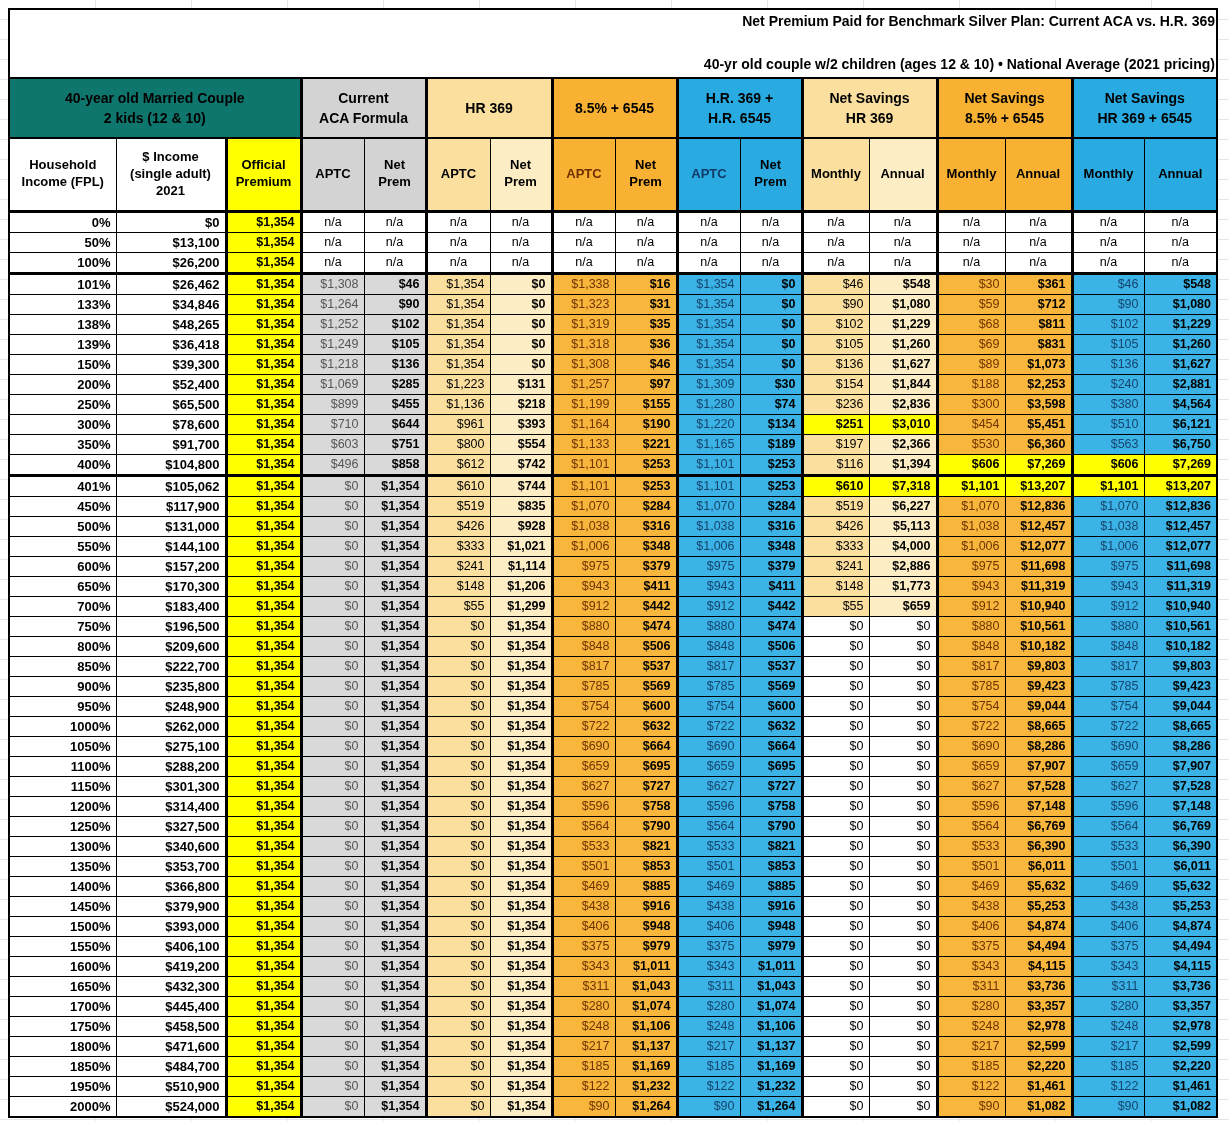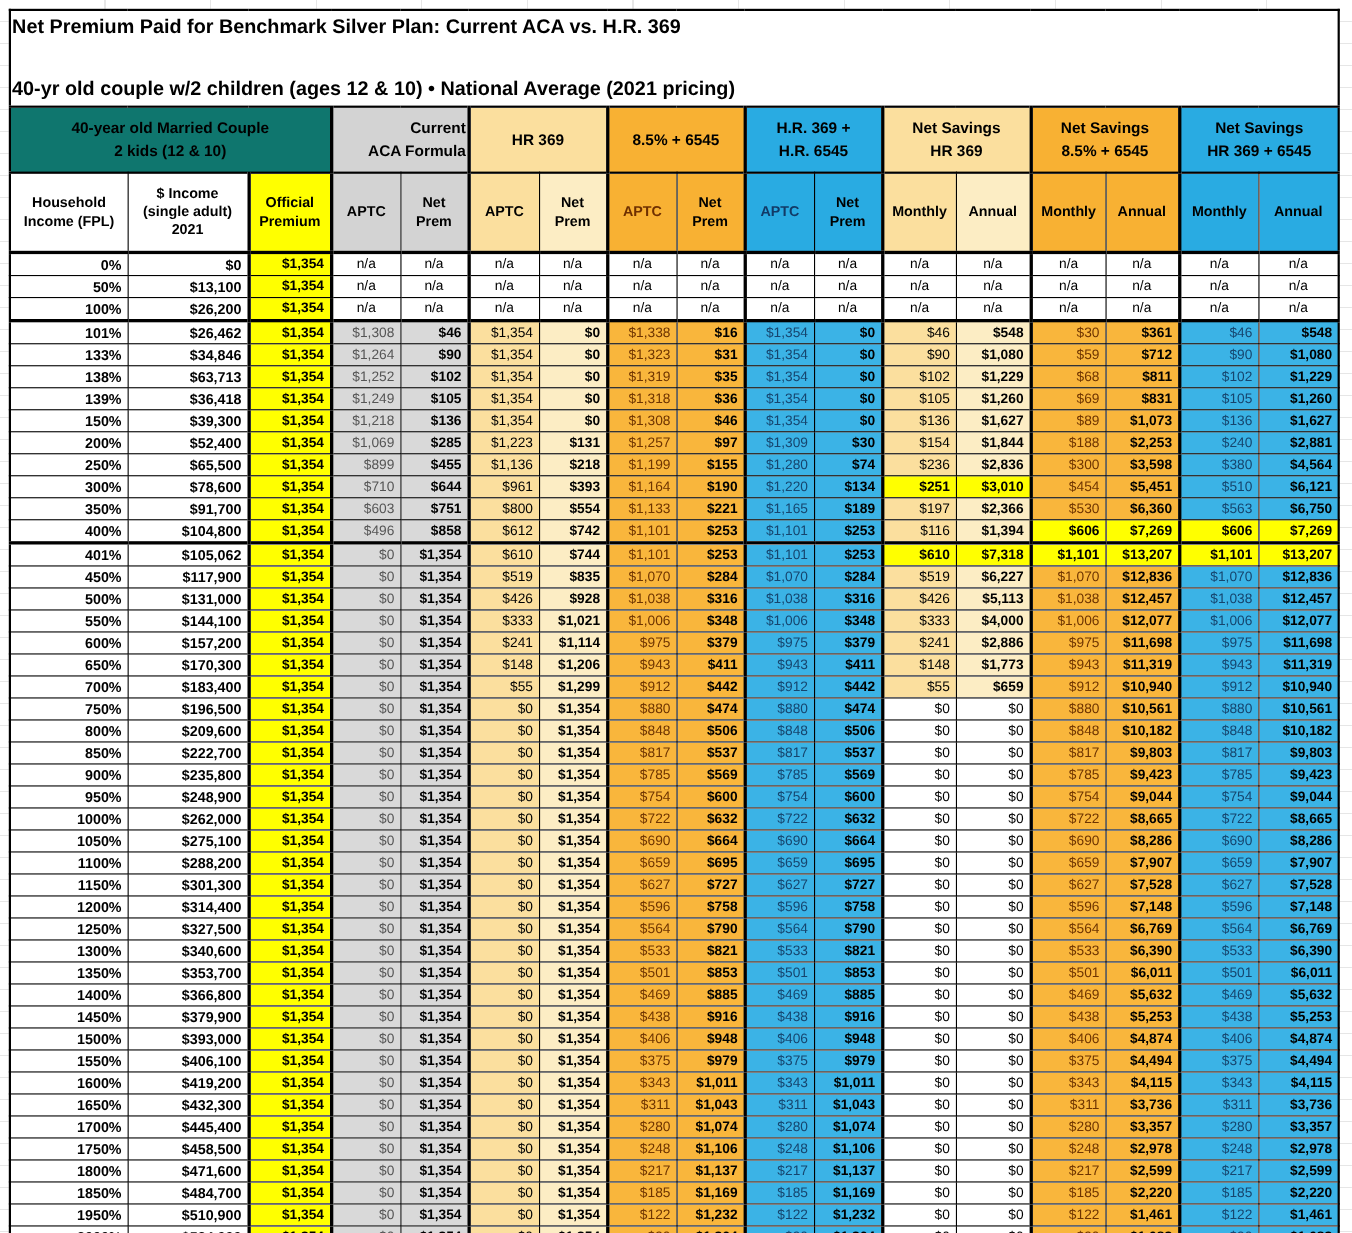--- a/index.html
+++ b/index.html
@@ -3,21 +3,21 @@
 <meta charset="utf-8">
 <style>
   html,body{margin:0;padding:0;background:#fff;font-family:"Liberation Sans",sans-serif;}
   .sheet{width:1229px;height:1121px;box-sizing:border-box;padding:8px 0 0 8px;
     background-image:
       repeating-linear-gradient(to right, transparent 0 95px, #e6e6e6 95px 96px),
       repeating-linear-gradient(to bottom, transparent 0 19px, #e6e6e6 19px 20px);
     background-color:#fff;}
   table{border-collapse:collapse;table-layout:fixed;background:#fff;border:2px solid #000;}
   td{border:1px solid #000;overflow:hidden;white-space:nowrap;box-sizing:border-box;vertical-align:middle;}
-  .titlecell{height:48px;text-align:left;font-weight:bold;font-size:18px;line-height:1.55;
+  .titlecell{height:48px;text-align:right;font-weight:bold;font-size:14px;line-height:1.55;
     border-bottom:2px solid #000;background:#fff;white-space:pre-line;}
   .ghead{height:60px;text-align:center;font-weight:bold;font-size:14px;white-space:pre-line;
     border-bottom:2px solid #000;line-height:1.45;}
   .shead{height:73px;text-align:center;font-weight:bold;font-size:13px;white-space:pre-line;
     border-bottom:3px solid #000;line-height:1.3;}
   .d{height:20px;font-size:12.5px;line-height:19px;text-align:right;padding:0 5px 0 0;}
   .b{font-weight:bold;color:#000;}
   .bl{border-left:3px solid #000;}
   tr.sep td{border-top:3px solid #000;}
   
@@ -26,21 +26,21 @@
   .aca{background:#D9D9D9;}
   .gtx{color:#555555;}
   .crA{background:#FBDF9E;}
   .crB{background:#FCEDC4;}
   .or{background:#F9B63C;}
   .otx{color:#6E3400;}
   .blu{background:#3BB3E6;}
   .btx{color:#16456E;}
   
   .g-white{background:#0f766e;}
-  .g-gray{background:#D3D3D3;text-align:right;}
+  .g-gray{background:#D3D3D3;}
   .g-cream{background:#FBDF9E;}
   .g-orange{background:#F8B133;}
   .g-blue{background:#29ABE2;}
   .h-yel{background:#FFFF00;}
   .h-gray{background:#D3D3D3;}
   .h-crA{background:#FBDF9E;}
   .h-crB{background:#FCEDC4;}
   .h-or{background:#F8B133;}
   .h-blu{background:#29ABE2;}
   .orHead{color:#6E2F00;}
@@ -213,21 +213,21 @@
           <td class="d blu b">$0</td>
           <td class="d crA bl">$90</td>
           <td class="d crB b">$1,080</td>
           <td class="d or otx bl">$59</td>
           <td class="d or b">$712</td>
           <td class="d blu btx bl">$90</td>
           <td class="d blu b">$1,080</td>
         </tr>
         <tr>
           <td class="d c-fpl">138%</td>
-          <td class="d c-income">$63,713</td>
+          <td class="d c-income">$48,265</td>
           <td class="d c-prem bl">$1,354</td>
           <td class="d aca gtx bl">$1,252</td>
           <td class="d aca b">$102</td>
           <td class="d crA bl">$1,354</td>
           <td class="d crB b">$0</td>
           <td class="d or otx bl">$1,319</td>
           <td class="d or b">$35</td>
           <td class="d blu btx bl">$1,354</td>
           <td class="d blu b">$0</td>
           <td class="d crA bl">$102</td>

